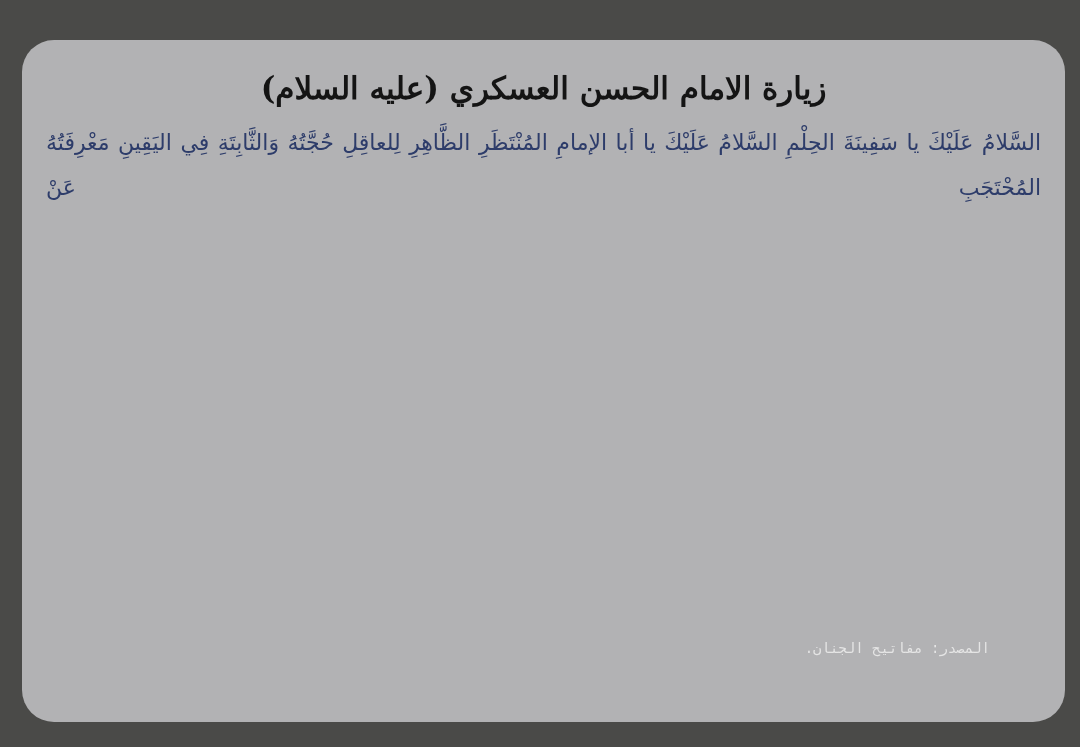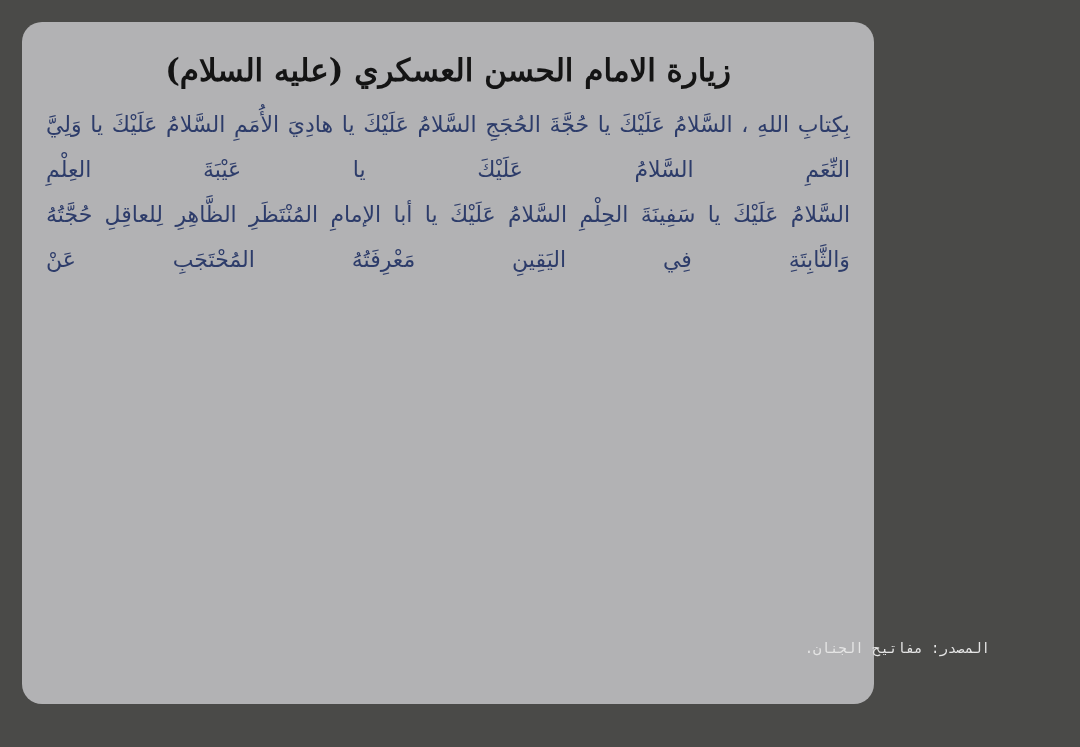--- a/index.html
+++ b/index.html
@@ -13,25 +13,25 @@
     width: 1080px;
     height: 747px;
     overflow: hidden;
     font-family: "DejaVu Sans", sans-serif;
   }
   body { background: var(--bg); position: relative; }
 
   .card {
     position: absolute;
     left: 22px;
-    top: 22px;
-    width: 852px;
+    top: 40px;
+    width: 1043px;
     height: 682px;
     background: var(--card);
-    border-radius: 20px;
+    border-radius: 32px;
   }
 
   .title {
     direction: rtl;
     text-align: center;
     margin-top: 30px;
     font-size: 31px;
     font-weight: 700;
     color: var(--title-ink);
     letter-spacing: 0.5px;
@@ -61,18 +61,17 @@
     color: #e5e5e5;
     font-family: Liberation Mono, monospace;
   }
 </style>
 </head>
 <body>
 
 <div class="card">
   <div class="title">زيارة الامام الحسن العسكري (عليه السلام)</div>
   <div class="prayer">
-      <div class="line">بِكِتابِ اللهِ ، السَّلامُ عَلَيْكَ يا حُجَّةَ الحُجَجِ السَّلامُ عَلَيْكَ يا هادِيَ الأُمَمِ السَّلامُ عَلَيْكَ يا وَلِيَّ النِّعَمِ السَّلامُ عَلَيْكَ يا عَيْبَةَ العِلْمِ</div>
       <div class="line">السَّلامُ عَلَيْكَ يا سَفِينَةَ الحِلْمِ السَّلامُ عَلَيْكَ يا أبا الإمامِ المُنْتَظَرِ الظَّاهِرِ لِلعاقِلِ حُجَّتُهُ وَالثَّابِتَةِ فِي اليَقِينِ مَعْرِفَتُهُ المُحْتَجَبِ عَنْ</div>
     </div>
 </div>
 
 <div class="source">المصدر: مفاتيح الجنان.</div>
 
 </body></html>

